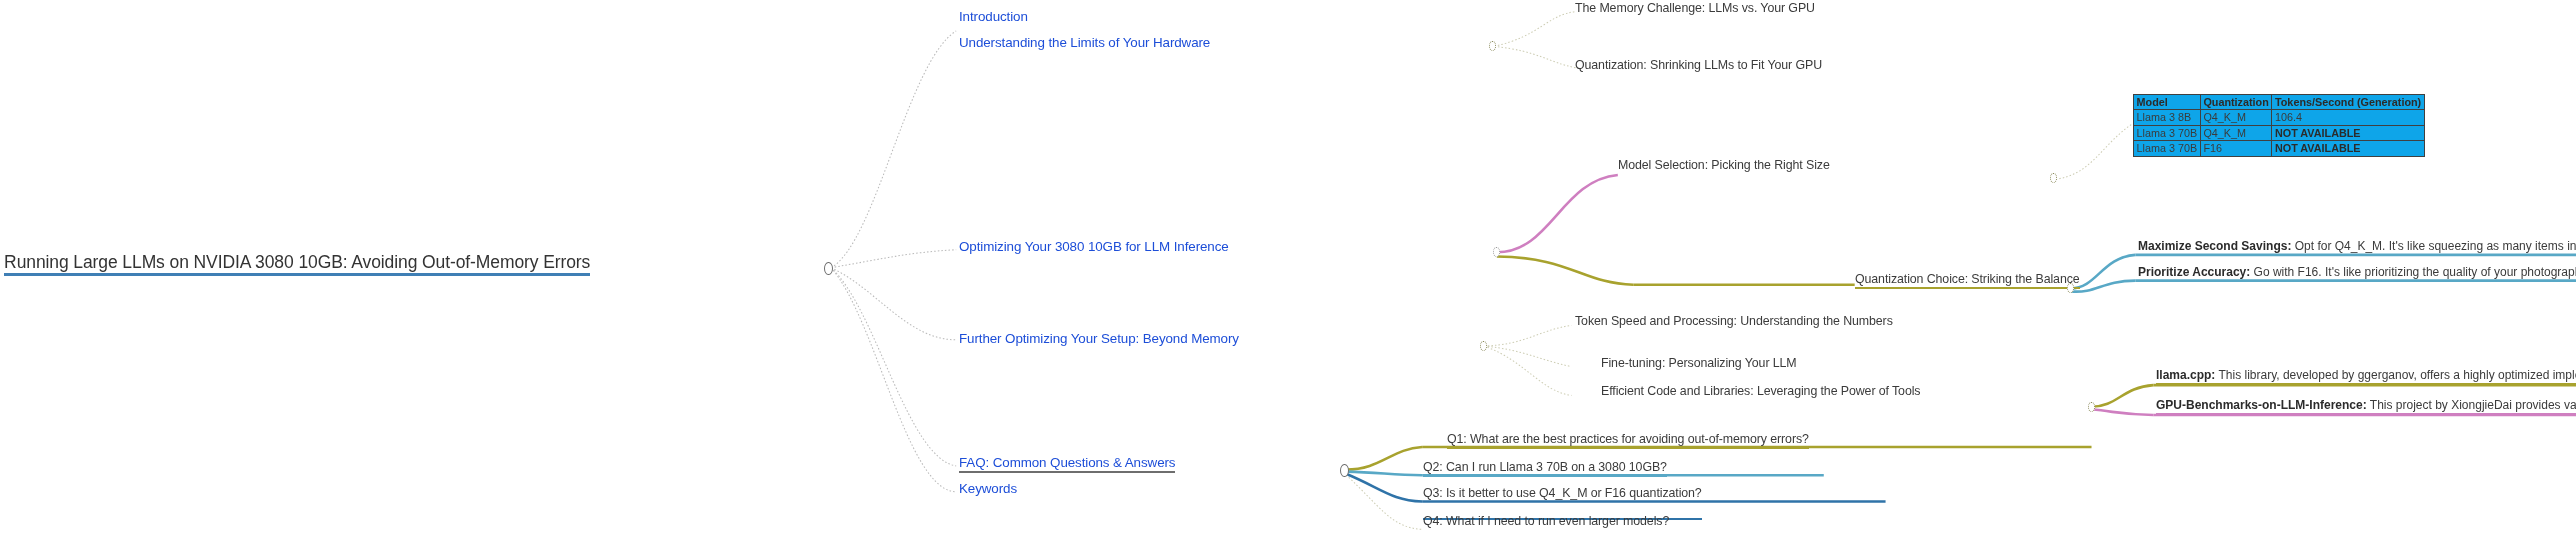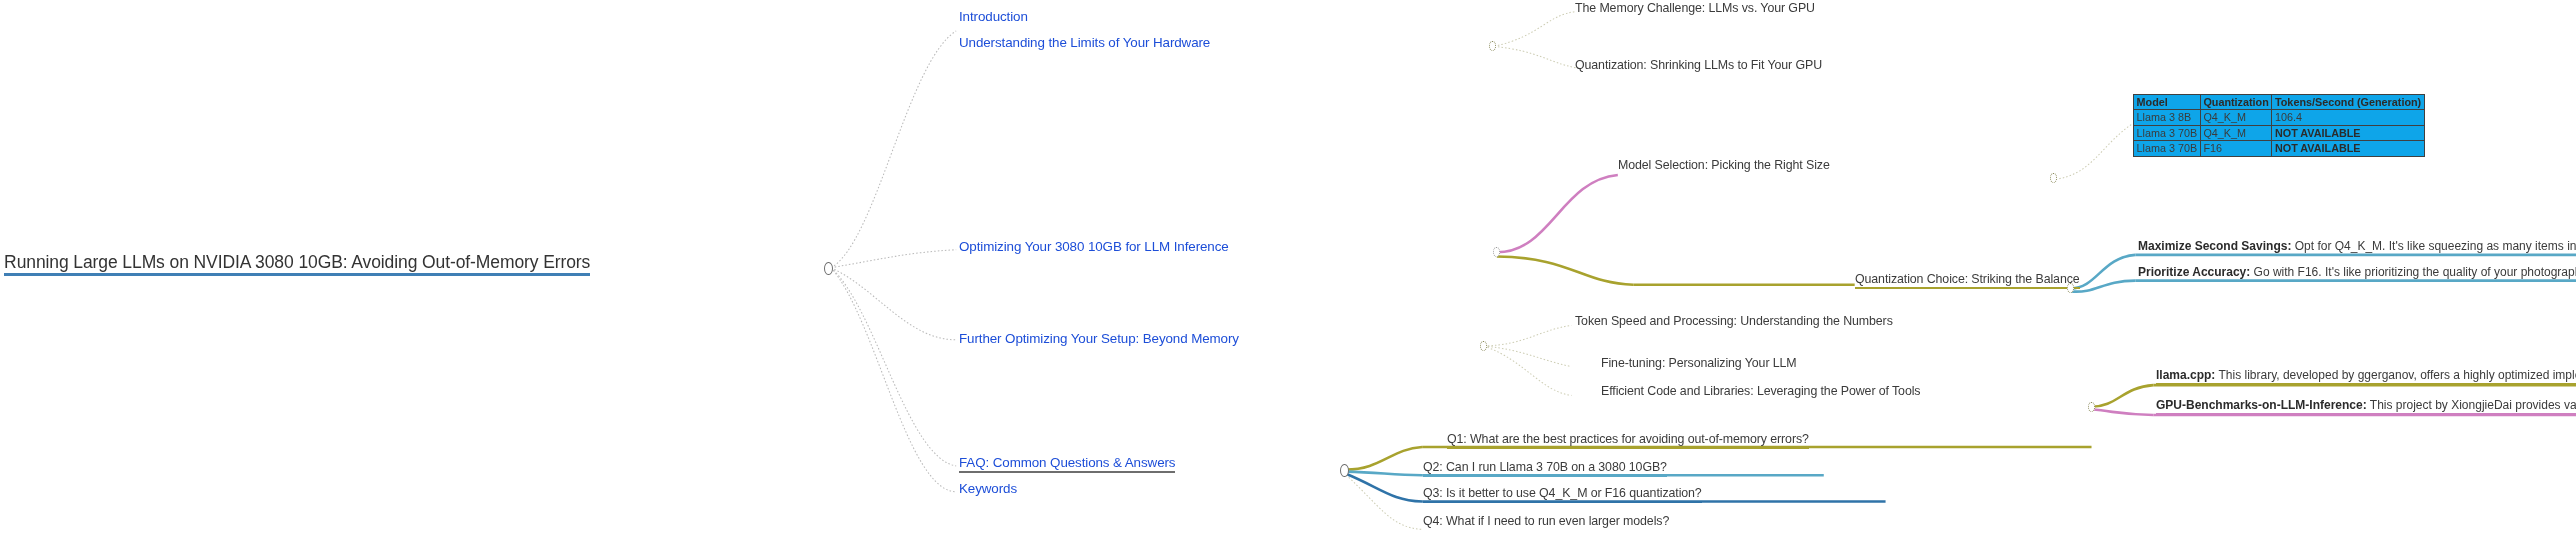--- a/index.html
+++ b/index.html
@@ -44,21 +44,21 @@
     border-bottom: 3.6px solid #3f7fb5;
     padding-bottom: 1.5px;
   }
   
   .lvl1 { font-size: 13.4px; color: #1d4ed8; letter-spacing: -0.1px; }
   .lvl1.ul-grey { border-bottom: 2.6px solid #6e6e6e; padding-bottom: 1px; }
   
   .lvl2 { font-size: 12.4px; color: #3b3b3b; letter-spacing: -0.1px; }
   .lvl2.ul-olive { border-bottom: 2.1px solid #a8a22e; padding-bottom: 1px; }
   .lvl2.ul-teal { border-bottom: 2.1px solid #58a8c6; padding-bottom: 1px; }
-  .lvl2.ul-blue { border-bottom: 2.1px solid #2f73a8; padding-bottom: 1px; }
+  .lvl2.ul-blue { border-bottom: 2.1px solid #2f73a8; padding-bottom: 18px; }
 
   
   .anno { font-size: 12px; color: #3b3b3b; }
   .anno b { font-weight: 700; color: #2b2b2b; }
   .anno.ul-teal { border-bottom: 2.1px solid #58a8c6; padding-bottom: 1px; }
   .anno.ul-olive { border-bottom: 2.1px solid #a8a22e; padding-bottom: 1px; }
   .anno.ul-pink { border-bottom: 2.1px solid #cf7fc0; padding-bottom: 1px; }
 
   
   .conn {

